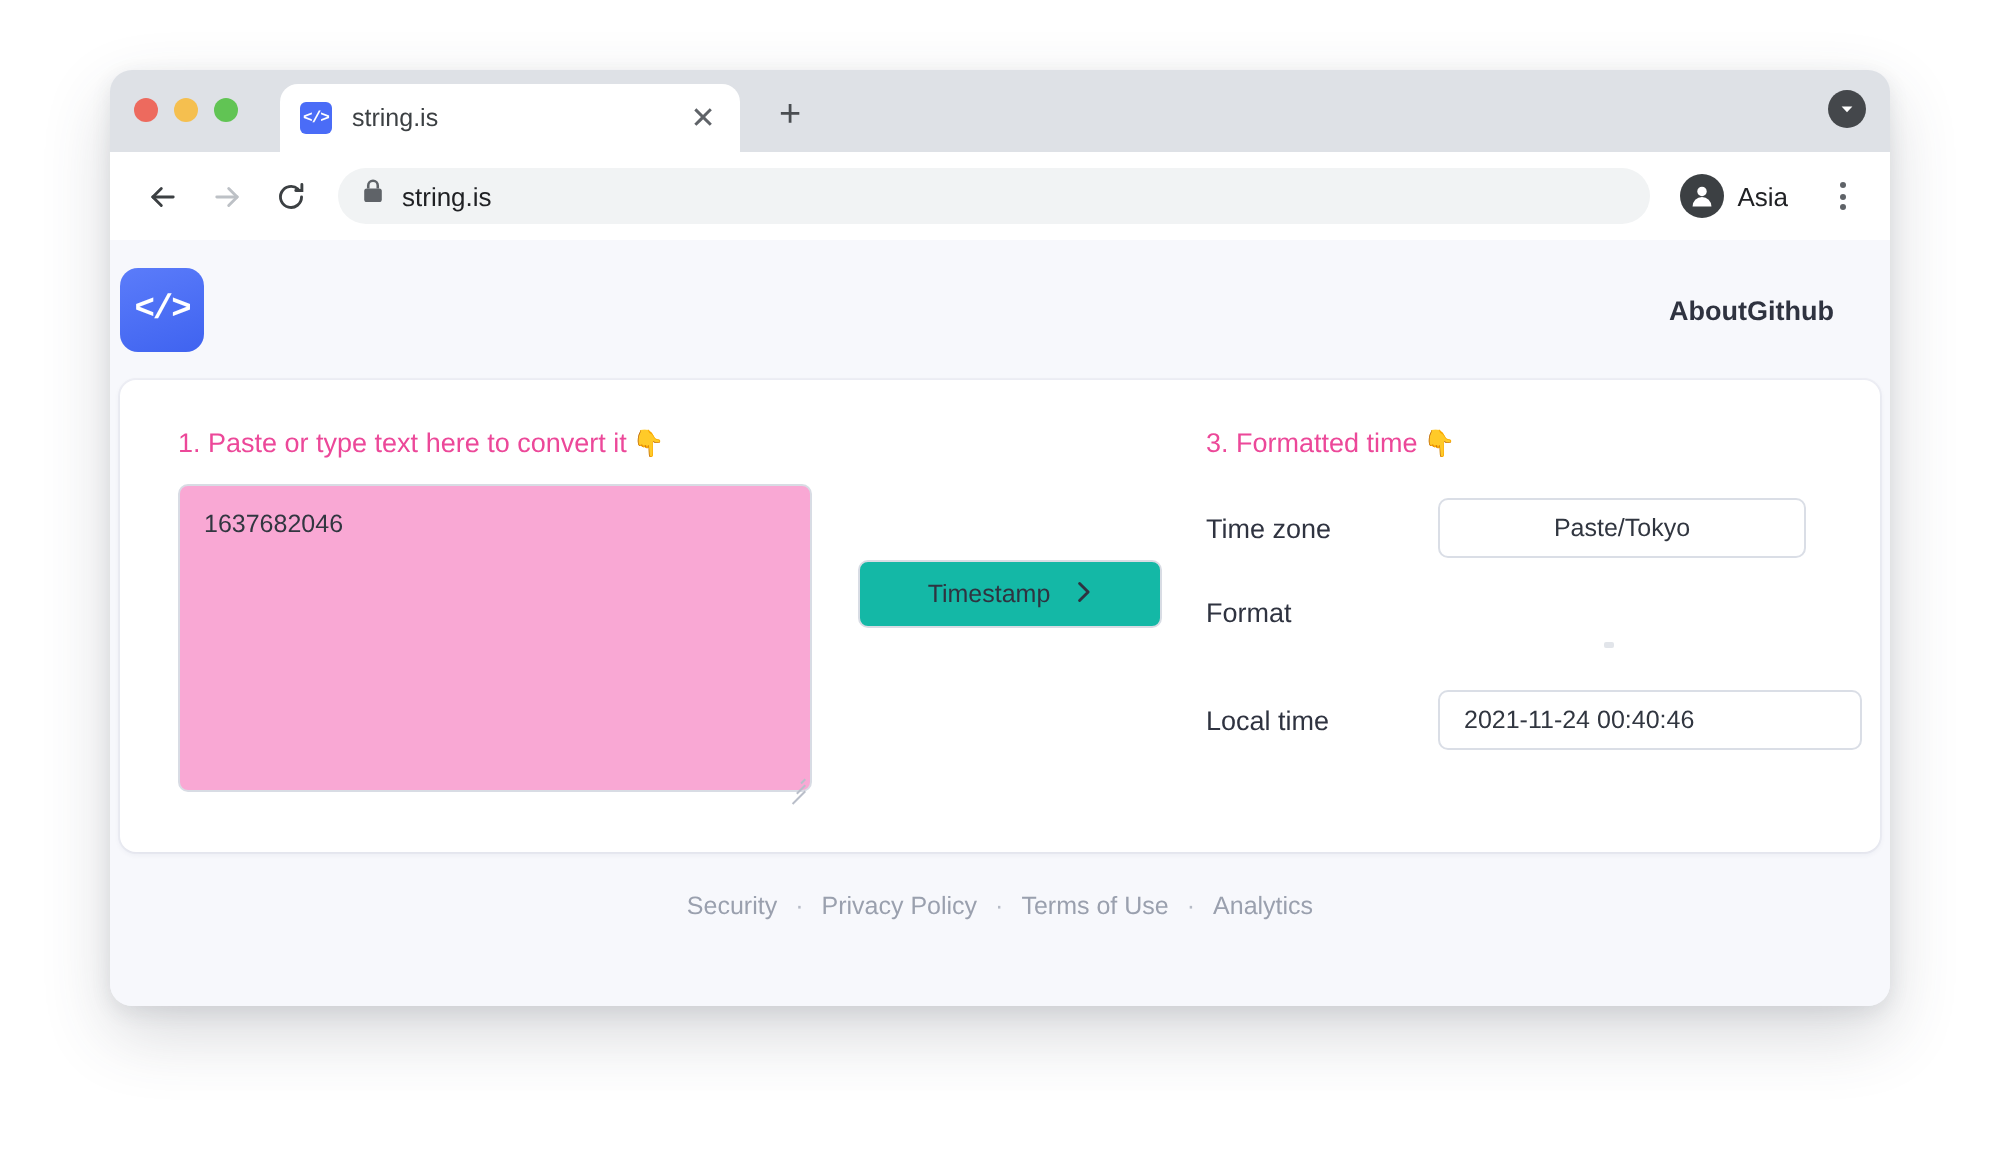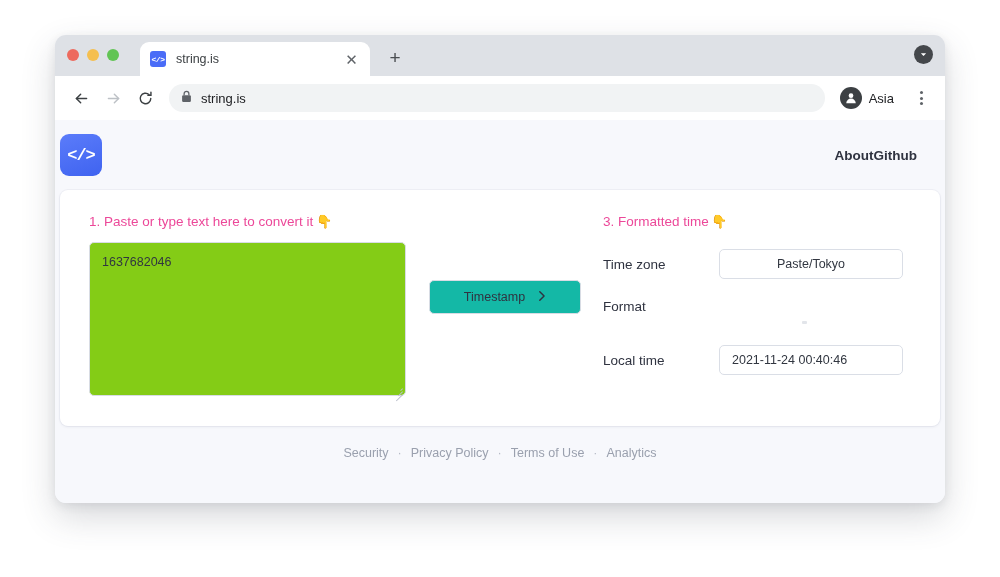--- a/index.html
+++ b/index.html
@@ -254,21 +254,21 @@
   .emoji-point {
     font-size: 13px;
     margin-left: 3px;
   }
 
   .text-area {
     width: 317px;
     height: 154px;
     border: 1px solid #d8dce4;
     border-radius: 5px;
-    background: #84cc16;
+    background: #f9a8d4;
     padding: 10px 12px;
     font-size: 12.5px;
     color: #313640;
     line-height: 1.5;
     resize: none;
     font-family: "Liberation Sans", sans-serif;
     position: relative;
   }
   .ta-wrap { position: relative; width: 317px; }
   .resize-grip {
@@ -323,21 +323,21 @@
     border-radius: 5px;
     background: #ffffff;
     font-size: 12.5px;
     display: flex;
     align-items: center;
     padding: 0 12px;
     font-family: "Liberation Sans", sans-serif;
   }
   .field-box.tz     { width: 184px; justify-content: center; color: #313640; }
   .field-box.fmt    { width: 184px; color: #5b606c; }
-  .field-box.local  { width: 184px; color: #313640; }
+  .field-box.local  { width: 212px; color: #313640; }
 
   .row-localtime { margin-top: 31px; margin-bottom: 0; }
   .tiny-artifact {
     position: absolute;
     left: 199px;
     top: 107px;
     width: 5px; height: 3px;
     background: #e2e5ea;
     border-radius: 1px;
   }

